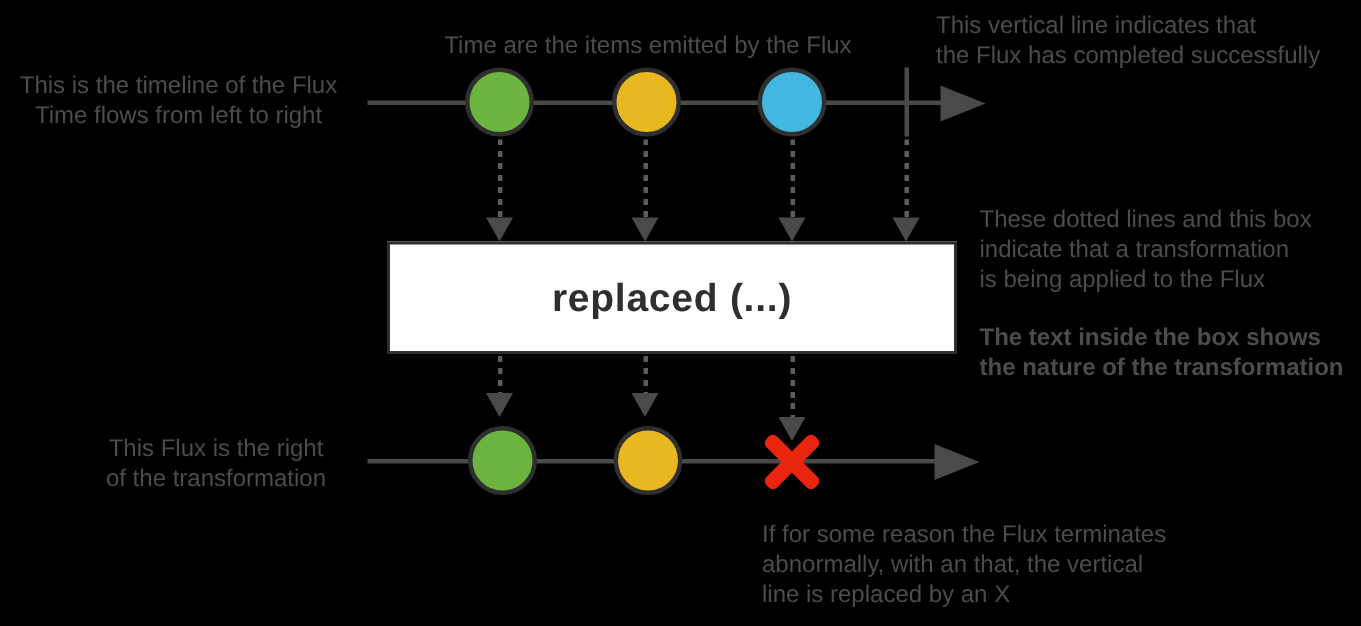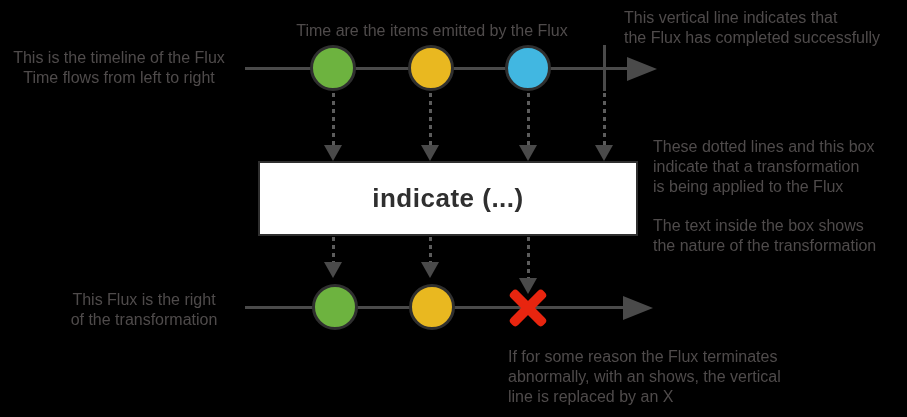--- a/index.html
+++ b/index.html
@@ -94,49 +94,49 @@
 
   <div class="annotation" style="left:277px; top:21px; width:310px; text-align:center;">Time are the items emitted by the Flux</div>
 
   <div class="annotation" style="left:624px; top:8px; width:302px;">This vertical line indicates that
 the Flux has completed successfully</div>
 
   <div class="annotation" style="left:653px; top:137px; width:254px;">These dotted lines and this box
 indicate that a transformation
 is being applied to the Flux</div>
 
-  <div class="annotation" style="left:653px; top:216px; width:254px;">The text inside the box shows
+  <div class="annotation" style="left:653px; top:216px; width:254px;font-weight:bold;">The text inside the box shows
 the nature of the transformation</div>
 
   <div class="annotation" style="left:34px; top:290px; width:220px; text-align:center;">This Flux is the right
 of the transformation</div>
 
   <div class="annotation" style="left:508px; top:347px; width:330px;">If for some reason the Flux terminates
-abnormally, with an shows, the vertical
+abnormally, with an that, the vertical
 line is replaced by an X</div>
 
   <div class="h-line" style="left:245px; top:67px; width:385px;"></div>
   <div class="arrow-right" style="left:627px; top:57px;"></div>
   <div class="complete-bar" style="left:603px; top:45px;"></div>
 
   <div class="marble" style="left: 310px; top: 45px; background: rgb(109, 179, 63);"></div>
   <div class="marble" style="left: 408px; top: 45px; background: rgb(233, 184, 32);"></div>
   <div class="marble" style="left: 505px; top: 45px; background: rgb(65, 183, 225);"></div>
 
   <div class="dashed-v" style="left:332px; top:93px; height:52px;"></div>
   <div class="dashed-v" style="left:429px; top:93px; height:52px;"></div>
   <div class="dashed-v" style="left:527px; top:93px; height:52px;"></div>
   <div class="dashed-v" style="left:603px; top:93px; height:52px;"></div>
   <div class="arrow-down" style="left:324px; top:145px;"></div>
   <div class="arrow-down" style="left:421px; top:145px;"></div>
   <div class="arrow-down" style="left:519px; top:145px;"></div>
   <div class="arrow-down" style="left:595px; top:145px;"></div>
 
   <div class="operator-box" style="background: rgb(255, 255, 255);">
-    <span>indicate (...)</span>
+    <span>replaced (...)</span>
   </div>
 
   <div class="dashed-v" style="left:332px; top:237px; height:25px;"></div>
   <div class="dashed-v" style="left:429px; top:237px; height:25px;"></div>
   <div class="dashed-v" style="left:527px; top:237px; height:41px;"></div>
   <div class="arrow-down" style="left:324px; top:262px;"></div>
   <div class="arrow-down" style="left:421px; top:262px;"></div>
   <div class="arrow-down" style="left:519px; top:278px;"></div>
 
   <div class="h-line" style="left:245px; top:306px; width:380px;"></div>

